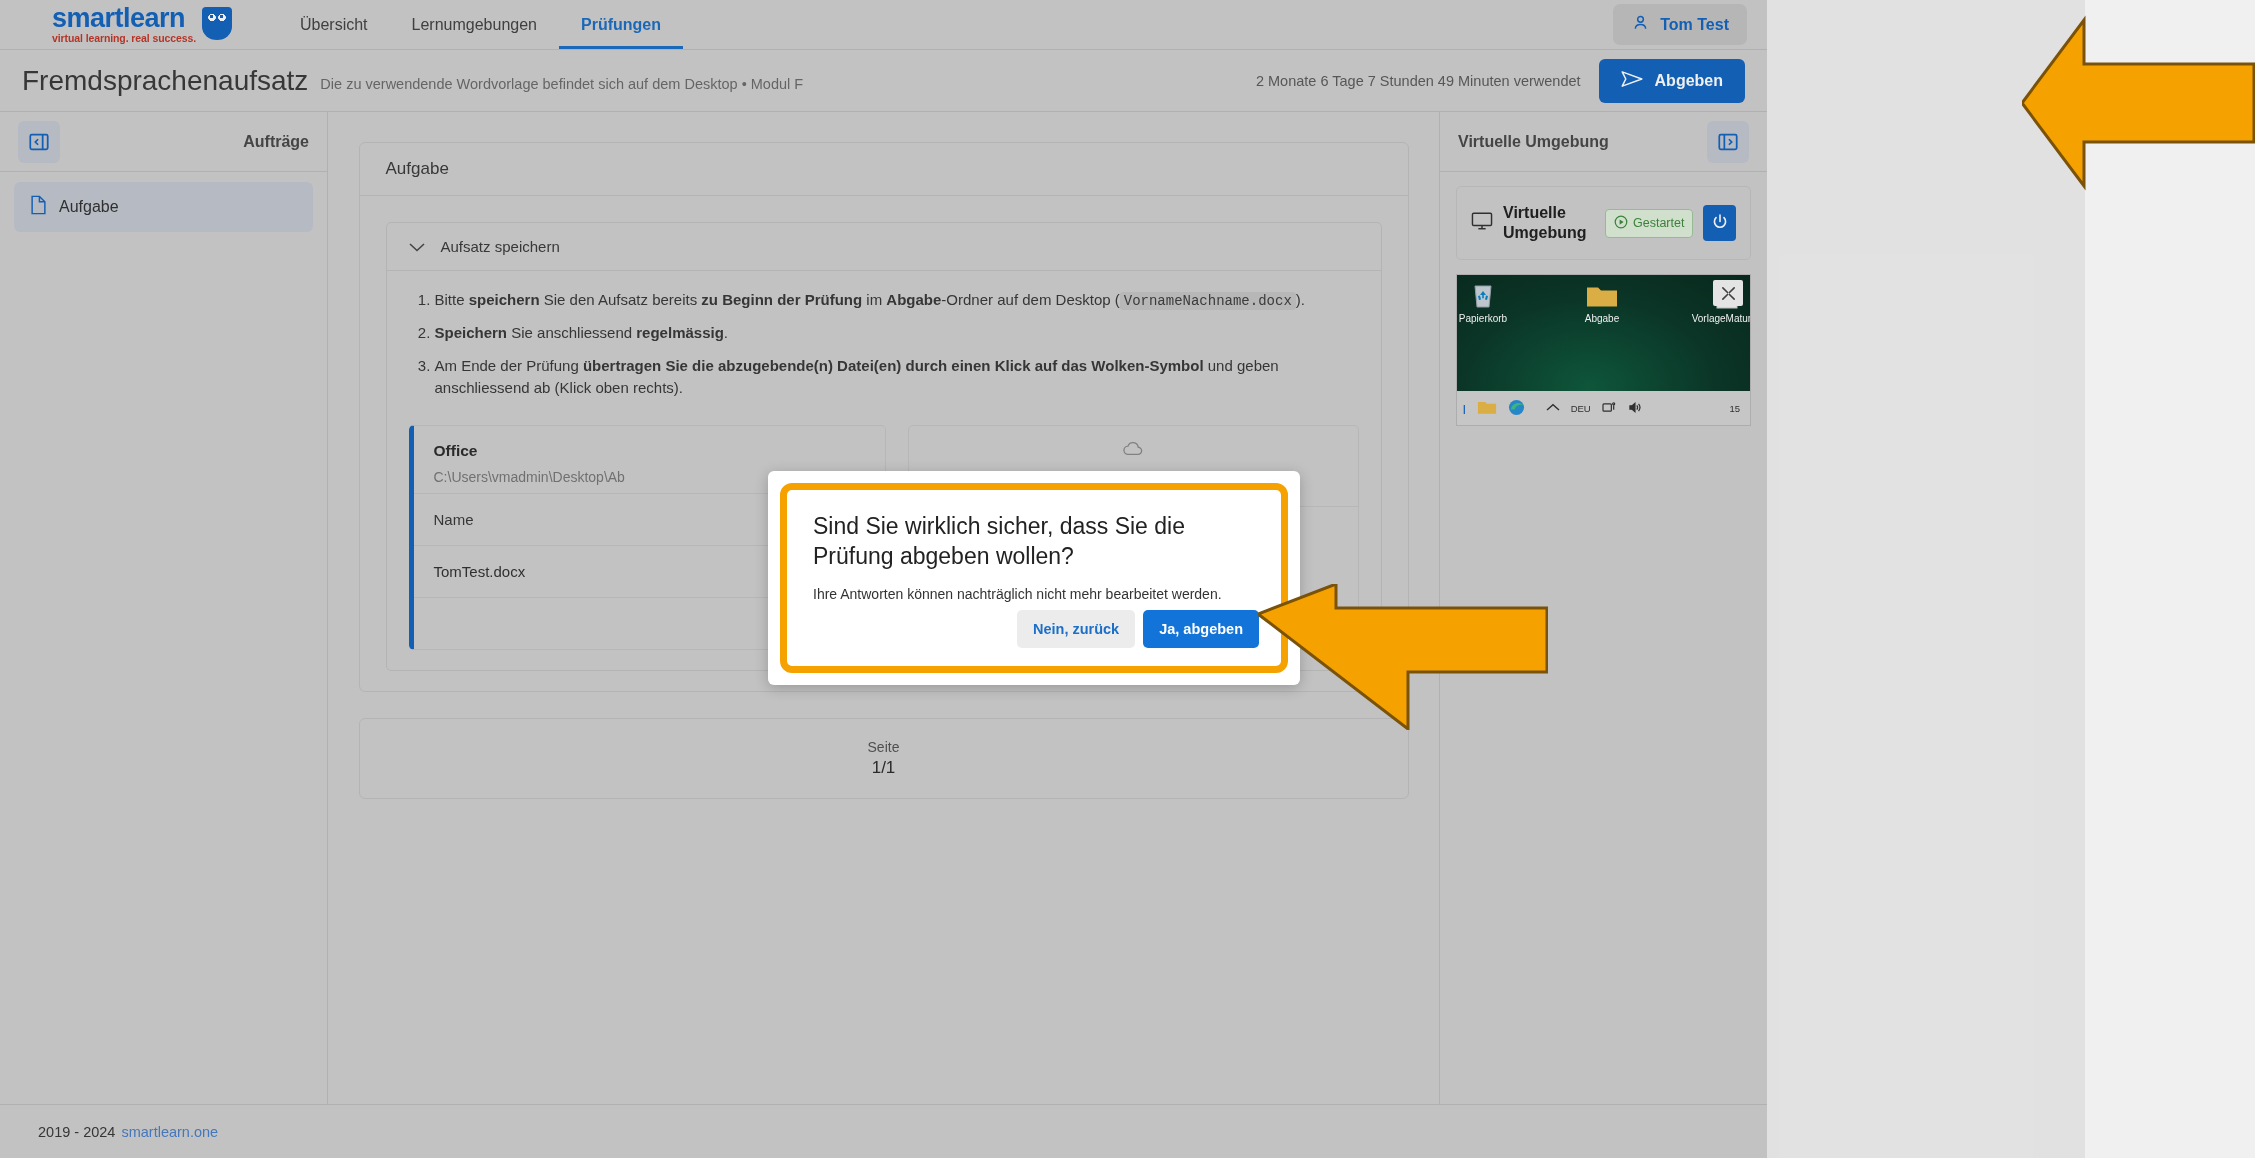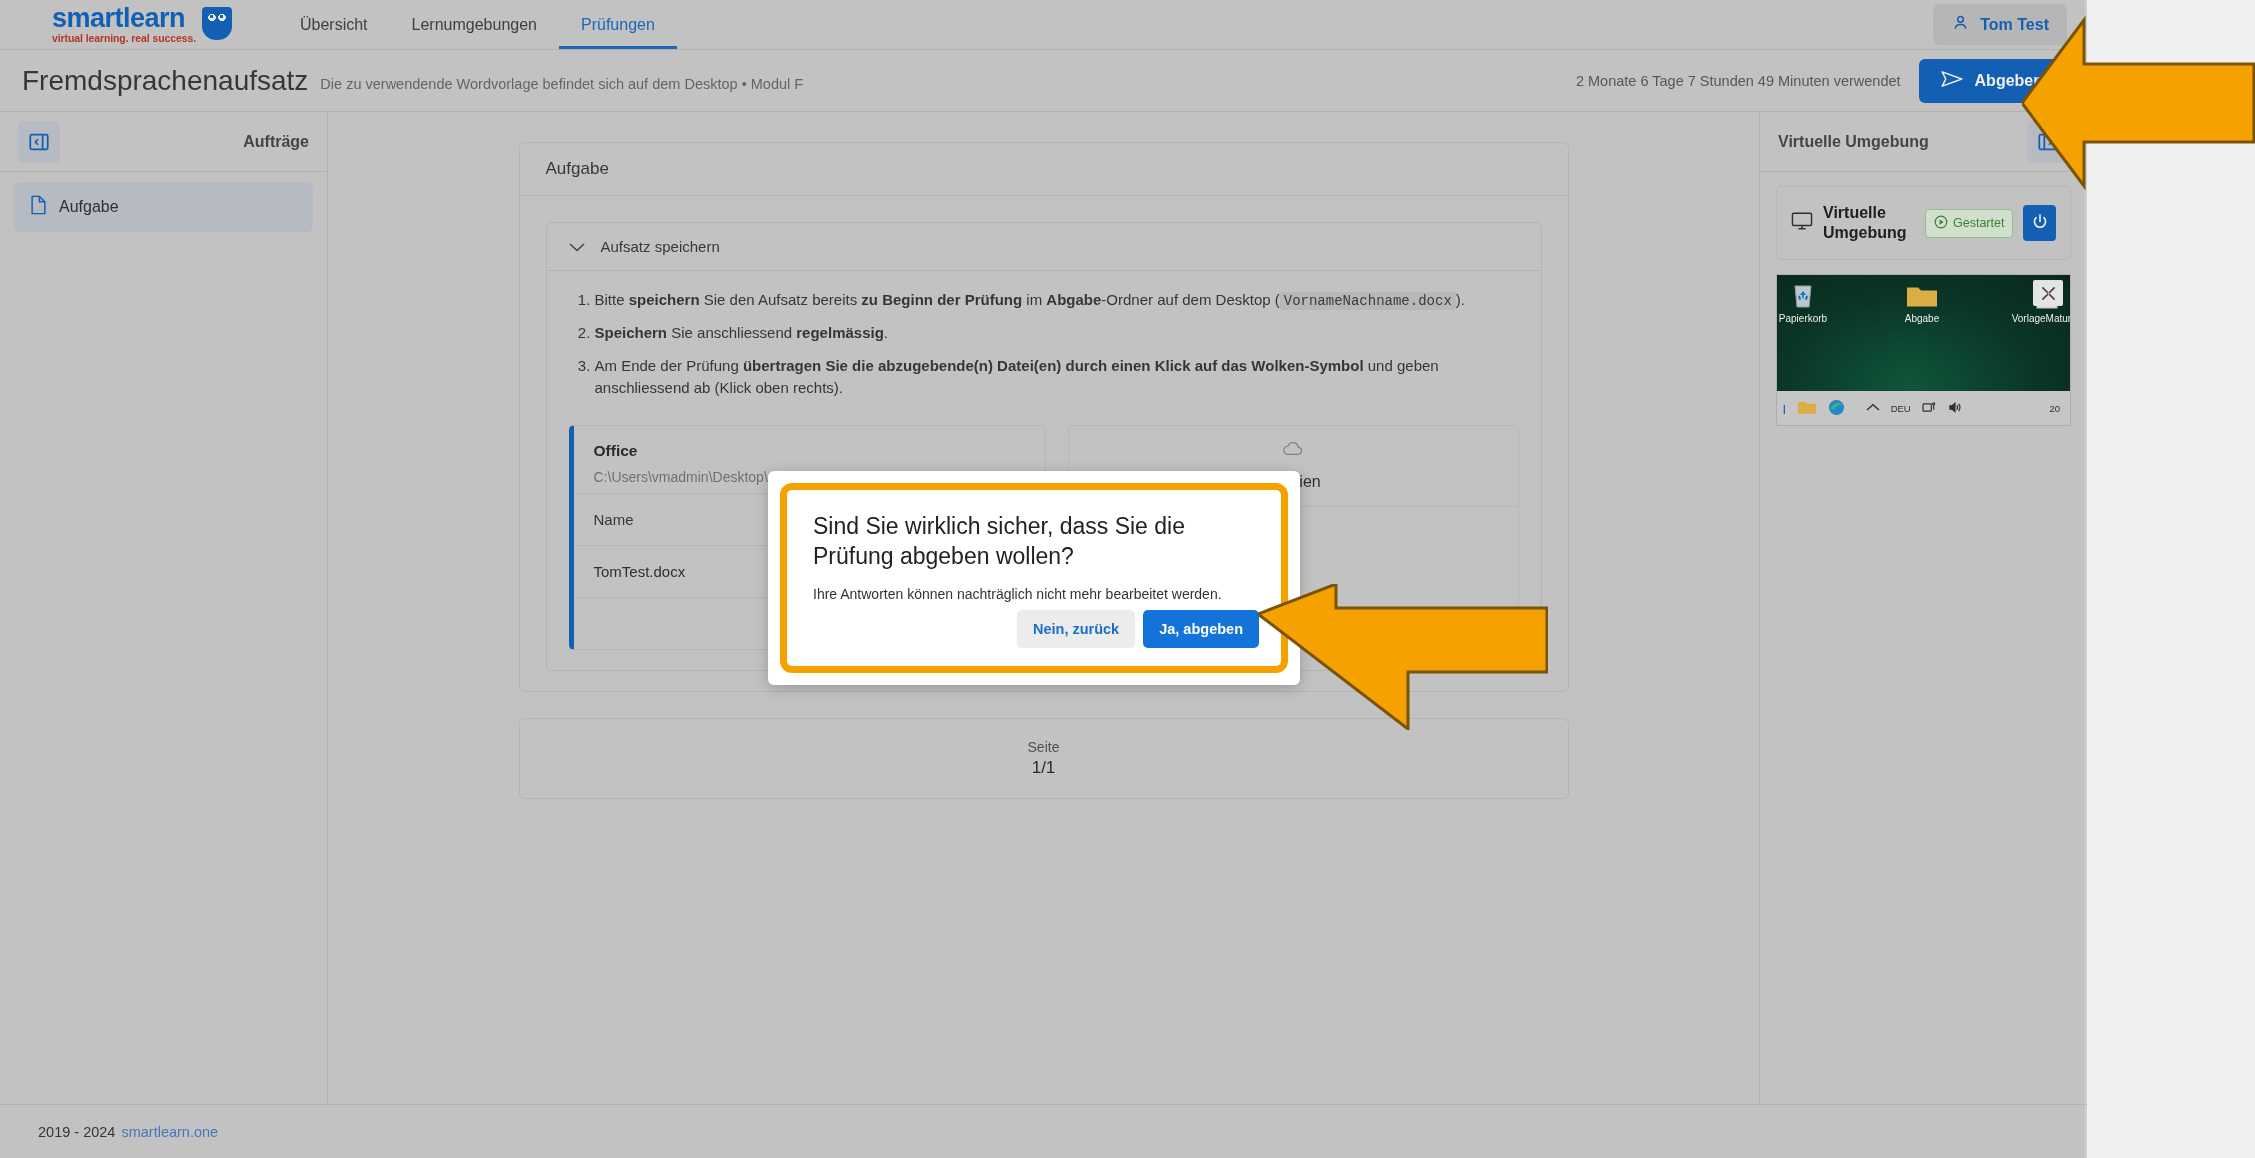--- a/index.html
+++ b/index.html
@@ -8,21 +8,21 @@
     width:2255px; height:1158px;
     background:#f0f0f0;
     font-family:"Liberation Sans", sans-serif;
     overflow:hidden;
     position:relative;
   }
 
   
   #app {
     position:absolute; left:0; top:0;
-    width:2087px; height:1158px;
+    width:1767px; height:1158px;
     background:#cfcfcf;
     display:flex; flex-direction:column;
   }
 
   
   #topnav {
     height:50px; min-height:50px;
     background:#cfcfcf;
     border-bottom:1px solid #bdbdbd;
     display:flex; align-items:center;
@@ -59,21 +59,21 @@
       radial-gradient(circle at 2.5px 1.5px, #1565c0 1.6px, transparent 1.8px),
       radial-gradient(circle at 12.5px 1.5px, #1565c0 1.6px, transparent 1.8px);
     z-index:2;
   }
   .navlinks { display:flex; align-items:center; margin-left:46px; height:100%; }
   .navlink {
     font-size:16px; color:#444; padding:0 22px;
     height:100%; display:flex; align-items:center; cursor:pointer;
     white-space:nowrap;
   }
-  .navlink.active { color:#1d6fc4; box-shadow: inset 0 -3px 0 0 #1d6fc4; }
+  .navlink.active { color:#1d6fc4; box-shadow: inset 0 -3px 0 0 #1d6fc4; font-weight: bold; }
   .user-chip {
     margin-left:auto;
     background:#c2c2c2; border-radius:7px;
     display:flex; align-items:center; gap:10px;
     padding:9px 18px; cursor:pointer;
   }
   .user-chip .label { color:#1565c0; font-weight:bold; font-size:16px; }
 
   
   #examheader {
@@ -544,21 +544,21 @@
                 <path d="M12.5 4.5v5"></path>
                 <circle cx="12.5" cy="3" r="1.1"></circle>
             </svg>
           </span>
           <span>
             <svg width="15" height="13" viewBox="0 0 16 14" fill="none" stroke="#333" stroke-width="1.3">
               <path d="M2 5.2h2.4L7.4 2.6v8.8L4.4 8.8H2z" fill="#333"></path>
                 <path d="M9.4 4.8a3.5 3.5 0 0 1 0 4.4M11.3 3.2a6 6 0 0 1 0 7.6"></path>
             </svg>
           </span>
-          <span style="margin-left:auto;margin-right:4px">20</span>
+          <span style="margin-left:auto;margin-right:4px">15</span>
         </div>
       </div>
     </div>
   </div>
 
   <div id="footer">
     <span>2019 - 2024</span>
     <a href="#">smartlearn.one</a>
   </div>
 

